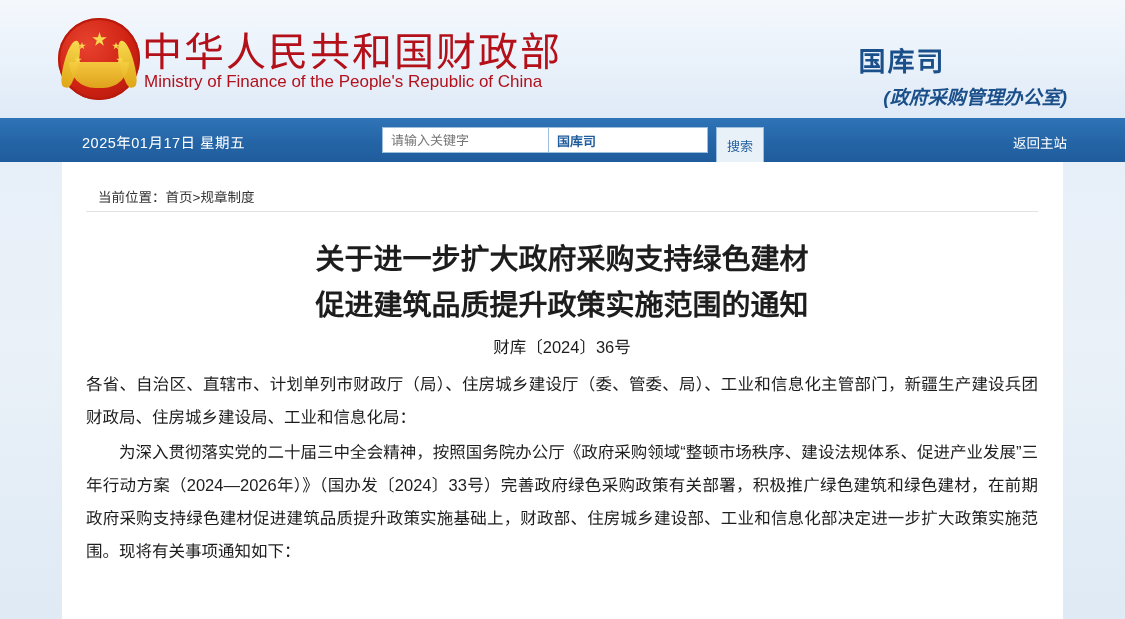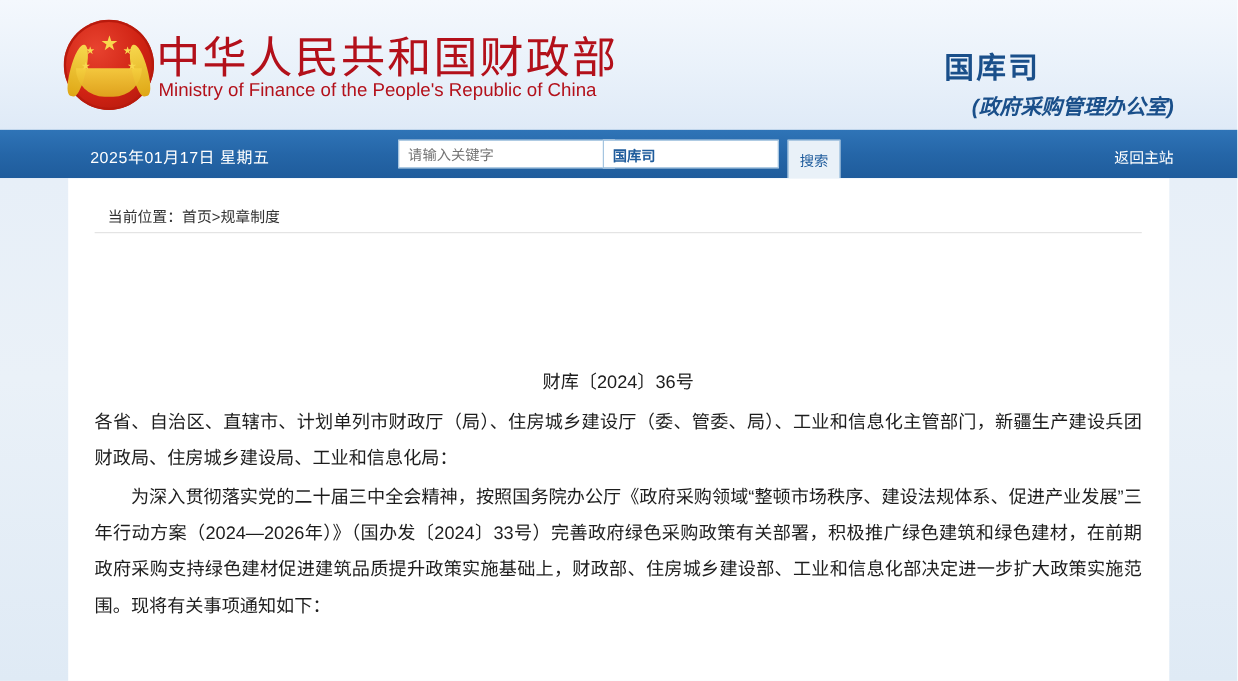--- a/index.html
+++ b/index.html
@@ -147,21 +147,21 @@
     height: 26px;
     border: 1px solid #9cbfdd;
     background: #ffffff;
     color: #333333;
     font-size: 13px;
     font-family: "Liberation Sans", "DejaVu Sans", sans-serif;
     padding: 0 8px;
     box-sizing: border-box;
     outline: none;
   }
-  .search-input { left: 362px; width: 197px; }
+  .search-input { left: 382px; width: 197px; }
   .scope-input  { left: 548px; width: 160px; font-weight: bold; color: #1f5c9c; }
   .search-btn {
     position: absolute;
     left: 716px;
     top: 9px;
     width: 48px;
     height: 36px;
     background: #e9f1f8;
     border: 1px solid #9cbfdd;
     color: #1f5c9c;
@@ -291,20 +291,24 @@
 
 <div class="page">
   <div class="content"></div>
 
   <div class="breadcrumb">
     <span>当前位置：</span><a class="crumb-link" href="#">首页</a><span>&gt;</span><span>规章制度</span>
   </div>
 
   <div class="rule"></div>
 
+  <div class="doc-title">
+    <div>关于进一步扩大政府采购支持绿色建材</div>
+    <div>促进建筑品质提升政策实施范围的通知</div>
+  </div>
 
   <div class="doc-number">财库〔2024〕36号</div>
 
   <div class="doc-body">
     <p>各省、自治区、直辖市、计划单列市财政厅（局）、住房城乡建设厅（委、管委、局）、工业和信息化主管部门，新疆生产建设兵团财政局、住房城乡建设局、工业和信息化局：</p>
     <p class="indent">为深入贯彻落实党的二十届三中全会精神，按照国务院办公厅《政府采购领域“整顿市场秩序、建设法规体系、促进产业发展”三年行动方案（2024—2026年）》（国办发〔2024〕33号）完善政府绿色采购政策有关部署，积极推广绿色建筑和绿色建材，在前期政府采购支持绿色建材促进建筑品质提升政策实施基础上，财政部、住房城乡建设部、工业和信息化部决定进一步扩大政策实施范围。现将有关事项通知如下：</p>
   </div>
 </div>
 
 </body></html>

